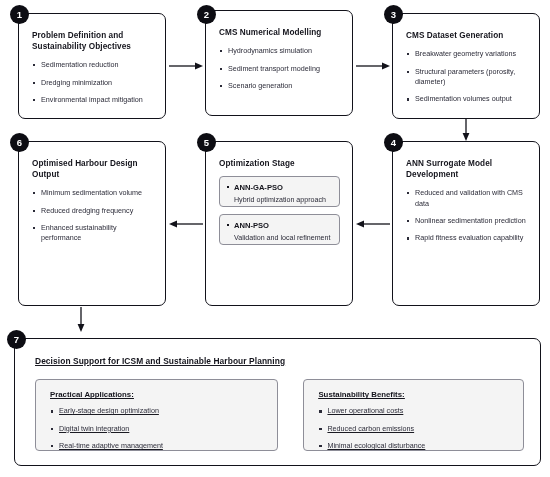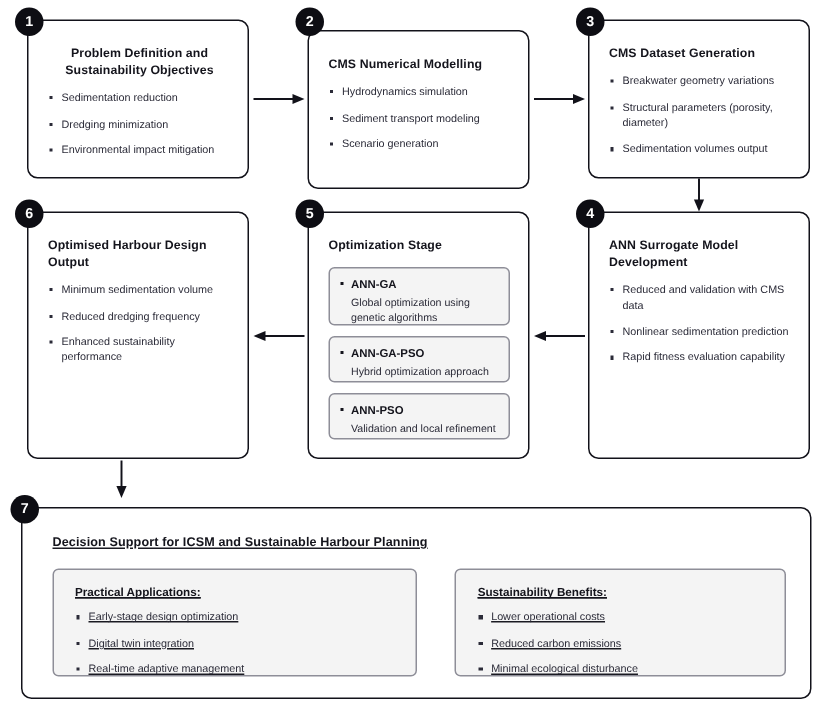--- a/index.html
+++ b/index.html
@@ -120,31 +120,31 @@
   .conn { position: absolute; }
   .conn svg { display: block; overflow: visible; }
 </style>
 </head>
 <body>
 
 <div class="canvas">
 
   <div class="node" style="left:18px; top:13px; width:148px; height:106px;">
     <div style="padding:16px 11px 0 13px;">
-      <div class="node-title" style="width:122px;text-align:center;">Problem Definition and Sustainability Objectives</div>
+      <div class="node-title" style="width:122px;">Problem Definition and Sustainability Objectives</div>
       <ul class="bullets" style="margin-top:8px;">
         <li>Sedimentation reduction</li>
         <li>Dredging minimization</li>
         <li>Environmental impact mitigation</li>
       </ul>
     </div>
   </div>
   <div class="badge" style="left:10px; top:5px;">1</div>
 
-  <div class="node" style="left:205px; top:20px; width:148px; height:106px;">
+  <div class="node" style="left:205px; top:10px; width:148px; height:106px;">
     <div style="padding:16px 11px 0 13px;">
       <div class="node-title" style="width:126px;">CMS Numerical Modelling</div>
       <ul class="bullets" style="margin-top:8px;">
         <li>Hydrodynamics simulation</li>
         <li>Sediment transport modeling</li>
         <li>Scenario generation</li>
       </ul>
     </div>
   </div>
   <div class="badge" style="left:197px; top:5px;">2</div>
@@ -170,24 +170,20 @@
         <li>Rapid fitness evaluation capability</li>
       </ul>
     </div>
   </div>
   <div class="badge" style="left:384px; top:133px;">4</div>
 
   <div class="node" style="left:205px; top:141px; width:148px; height:165px;">
     <div style="padding:16px 12px 0 13px;">
       <div class="node-title">Optimization Stage</div>
 
-      <div class="subbox" style="margin-top:9px; padding:6px 7px 7px 7px; height:39px;">
-        <div class="sub-title">ANN-GA</div>
-        <div class="sub-desc">Global optimization using genetic algorithms</div>
-      </div>
 
       <div class="subbox" style="margin-top:7px; padding:6px 7px 7px 7px; height:31px;">
         <div class="sub-title">ANN-GA-PSO</div>
         <div class="sub-desc">Hybrid optimization approach</div>
       </div>
 
       <div class="subbox" style="margin-top:7px; padding:6px 7px 7px 7px; height:31px;">
         <div class="sub-title">ANN-PSO</div>
         <div class="sub-desc">Validation and local refinement</div>
       </div>

